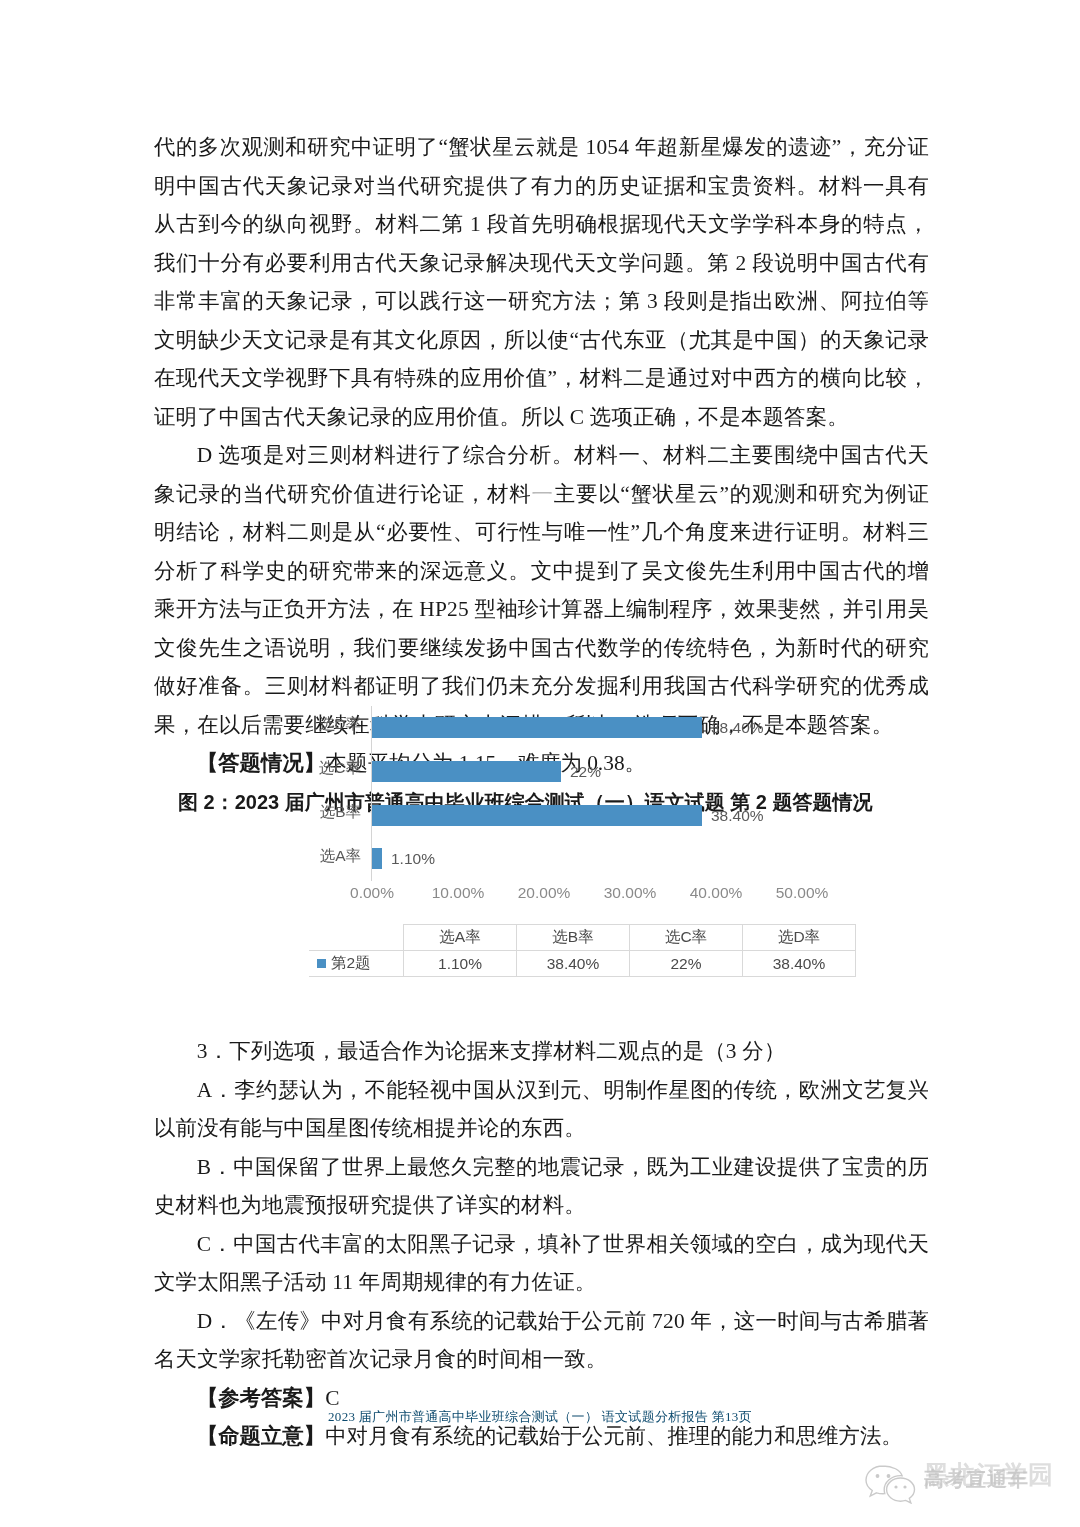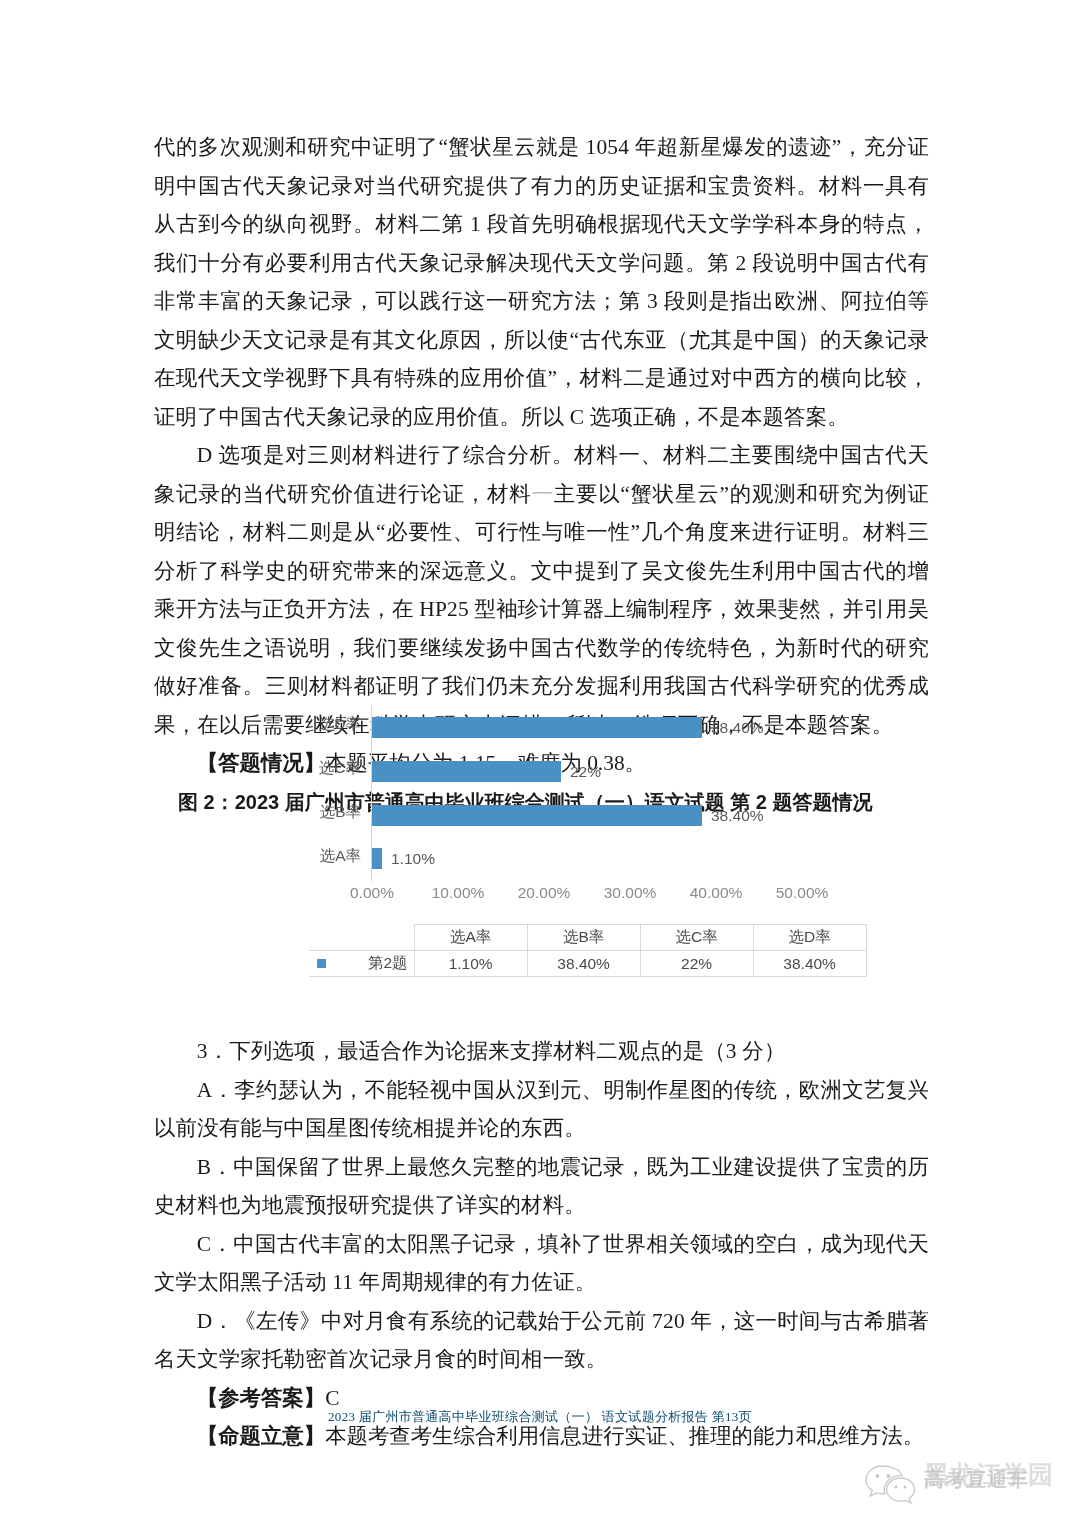--- a/index.html
+++ b/index.html
@@ -186,21 +186,20 @@
   .legend-swatch {
     display: inline-block;
     width: 9px;
     height: 9px;
     background: #4a90c4;
     margin-right: 5px;
     vertical-align: middle;
   }
   .legend-text {
     vertical-align: middle;
-    margin-left: 37px;
   }
 
   
   .body-col2 {
     position: absolute;
     left: 154px;
     top: 1032px;
     width: 775px;
   }
 
@@ -340,21 +339,21 @@
 
   <div class="body-col2">
     <p class="para indent">3．下列选项，最适合作为论据来支撑材料二观点的是（3 分）</p>
     <p class="para indent">A．李约瑟认为，不能轻视中国从汉到元、明制作星图的传统，欧洲文艺复兴以前没有能与中国星图传统相提并论的东西。</p>
     <p class="para indent">B．中国保留了世界上最悠久完整的地震记录，既为工业建设提供了宝贵的历史材料也为地震预报研究提供了详实的材料。</p>
     <p class="para indent">C．中国古代丰富的太阳黑子记录，填补了世界相关领域的空白，成为现代天文学太阳黑子活动 11 年周期规律的有力佐证。</p>
     <p class="para indent">D．《左传》中对月食有系统的记载始于公元前 720 年，这一时间与古希腊著名天文学家托勒密首次记录月食的时间相一致。</p>
 
     <p class="note-line"><span class="bracket-label">【参考答案】</span><span>C</span></p>
 
-    <p class="note-line"><span class="bracket-label">【命题立意】</span><span>本题考查考生综合利用信息进行实证、推理的能力和思维方法。</span></p>
+    <p class="note-line"><span class="bracket-label">【命题立意】</span><span>中对月食有系统的记载始于公元前、推理的能力和思维方法。</span></p>
   </div>
 
   <div class="footer">2023 届广州市普通高中毕业班综合测试（一） 语文试题分析报告  第13页</div>
 
   <div class="watermark">
     <svg class="wm-logo" viewBox="0 0 52 42">
       <path d="M19 4 C9 4 2 10.5 2 18 C2 22.2 4.4 26 8.3 28.5 L6.2 34 L12.5 30.8 C14.5 31.4 16.7 31.7 19 31.7 C19.6 31.7 20.2 31.7 20.8 31.6 C20.4 30.3 20.2 29 20.2 27.6 C20.2 19.8 27.6 13.6 36.6 13.6 C37.1 13.6 37.6 13.6 38.1 13.7 C36.4 8.1 28.6 4 19 4 Z" fill="none" stroke="#8b8b8b" stroke-width="1.4"></path>
       <circle cx="13.5" cy="14" r="1.9" fill="#8b8b8b"></circle>
       <circle cx="24.5" cy="14" r="1.9" fill="#8b8b8b"></circle>
       <path d="M36.6 16 C28.8 16 22.6 21.2 22.6 27.6 C22.6 34 28.8 39.2 36.6 39.2 C38.4 39.2 40.1 38.9 41.7 38.4 L46.9 41 L45.3 36.4 C48.4 34.3 50.5 31.2 50.5 27.6 C50.5 21.2 44.3 16 36.6 16 Z" fill="none" stroke="#8b8b8b" stroke-width="1.4"></path>

